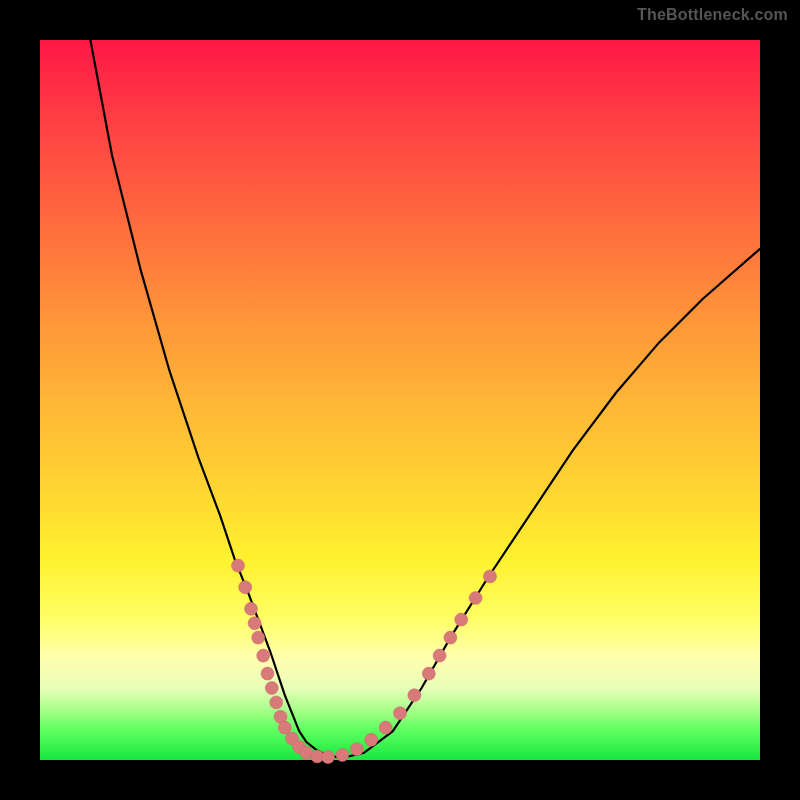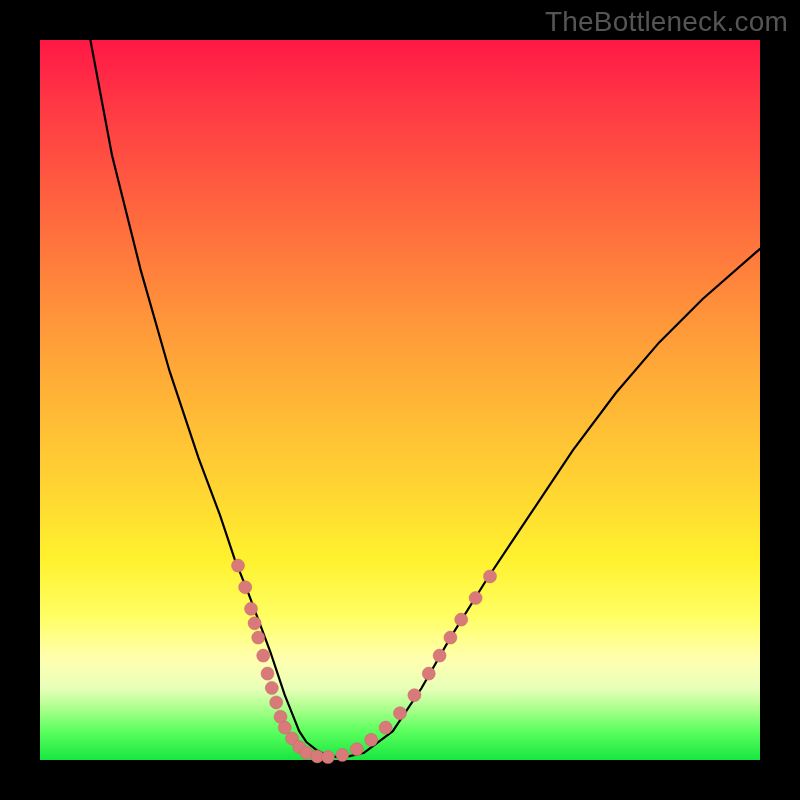--- a/index.html
+++ b/index.html
@@ -38,22 +38,22 @@
       #ffffb0 86%,
       #e8ffb8 90%,
       #a8ff8a 93%,
       #5bff5e 96%,
       #18e640 100%);
   }
   .watermark {
     position: absolute;
     top: 6px;
     right: 12px;
-    font-size: 28px;
-    font-weight: 400;
+    font-size: 16px;
+    font-weight: 700;
     color: #555;
     letter-spacing: 0.2px;
     user-select: none;
   }
   svg.curve {
     position: absolute;
     left: 0;
     top: 0;
     width: 720px;
     height: 720px;

